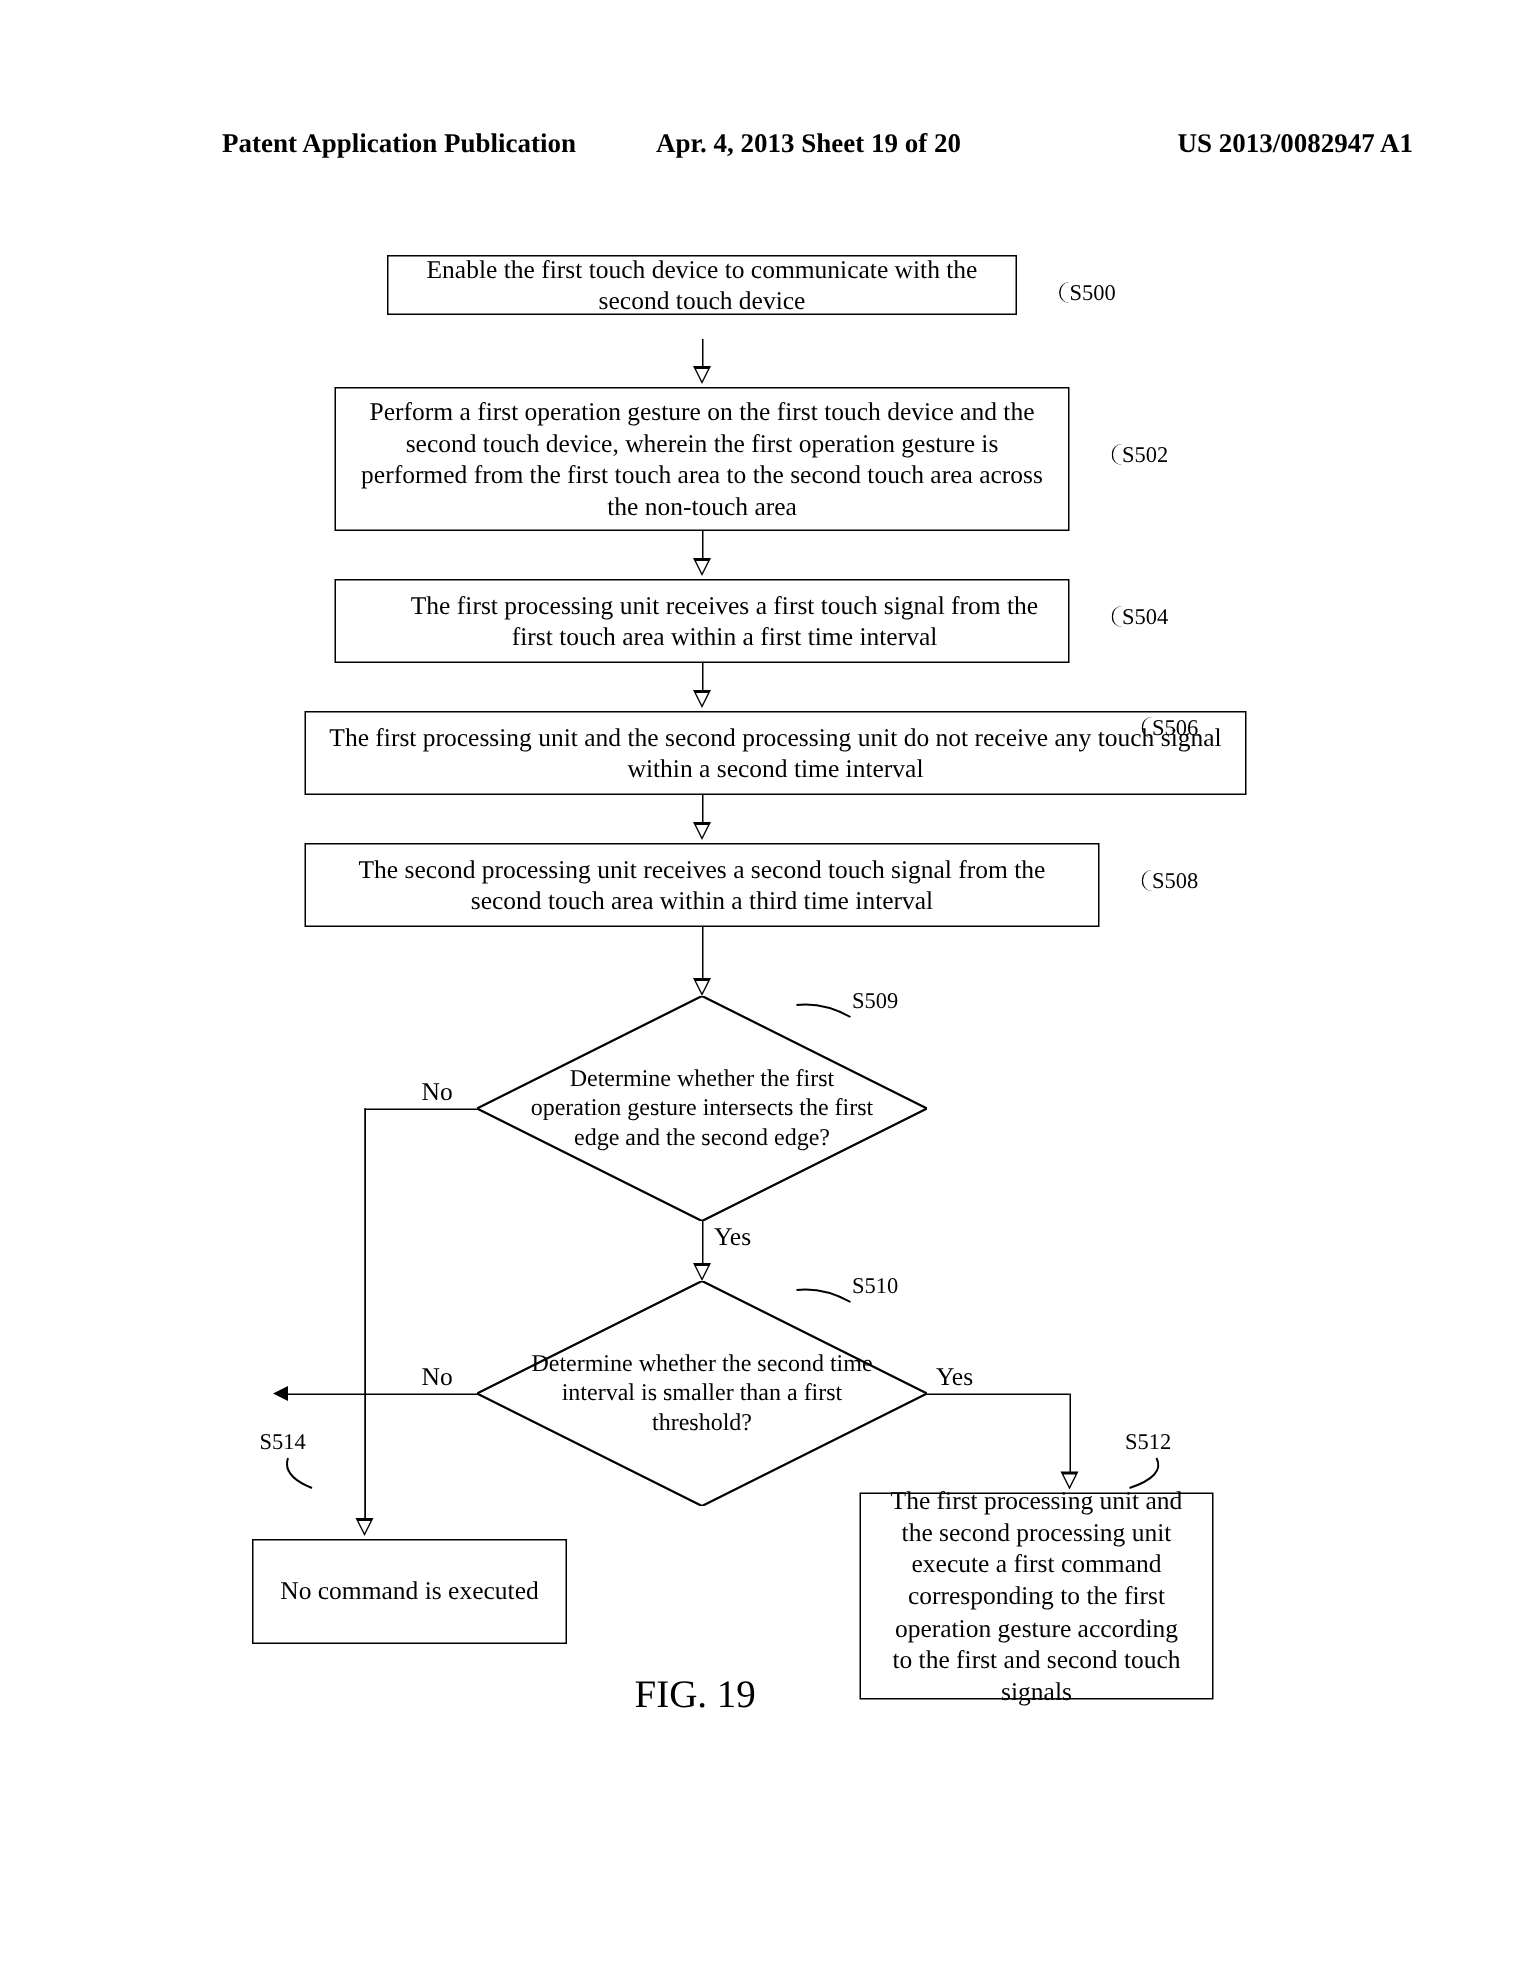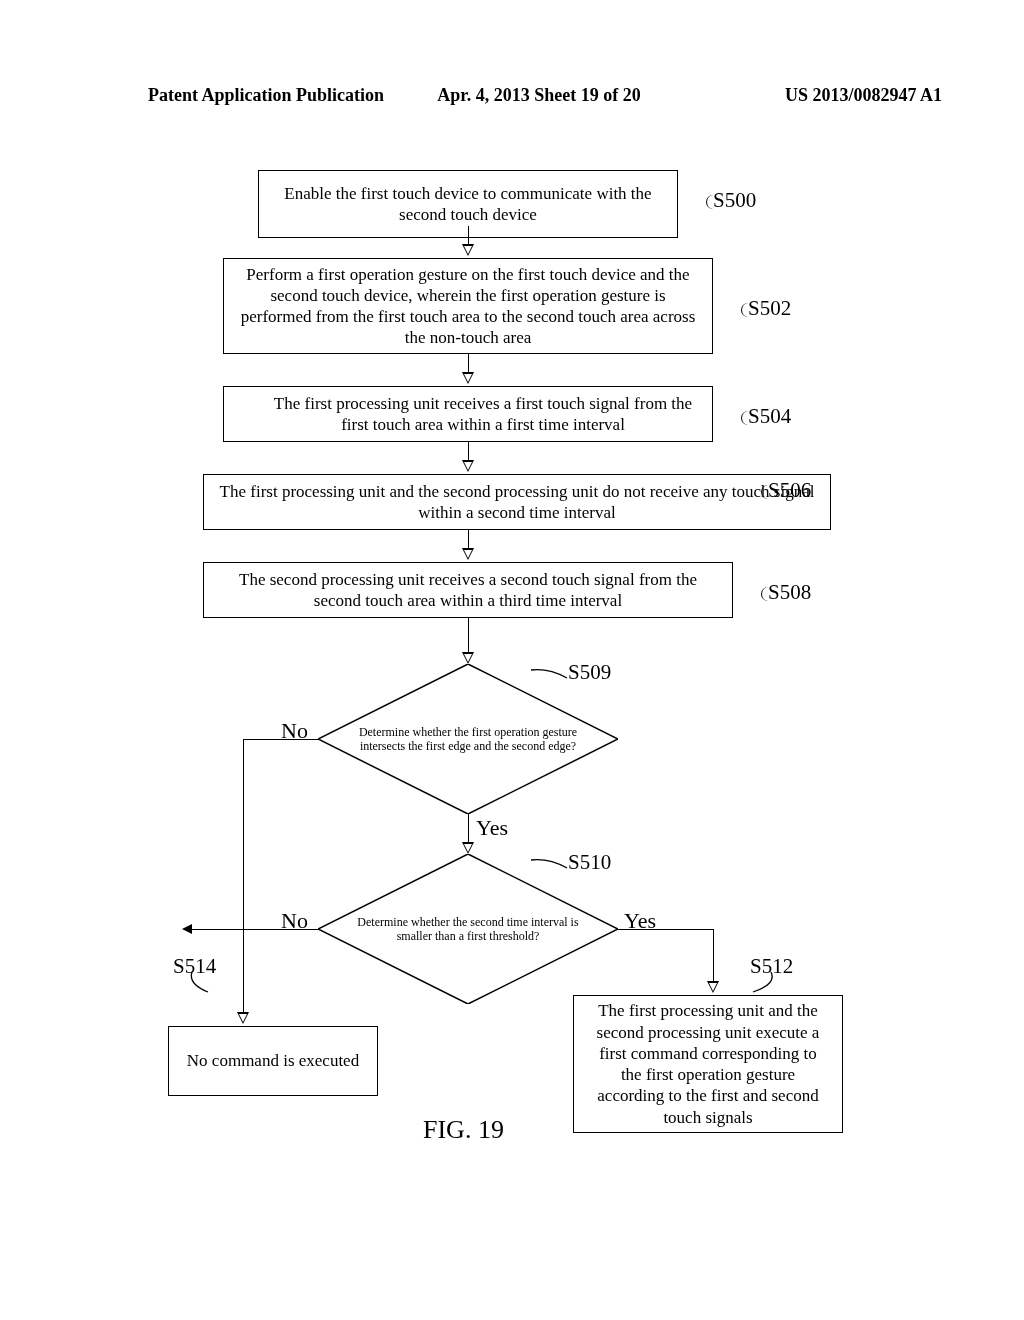--- a/index.html
+++ b/index.html
@@ -46,25 +46,25 @@
     font-size: 17px;
     line-height: 1.25;
     display: flex;
     align-items: center;
     justify-content: center;
     padding: 6px 14px;
     box-sizing: border-box;
   }
   .label {
     position: absolute;
-    font-size: 22px;
+    font-size: 17px;
   }
   .sref {
     position: absolute;
-    font-size: 21px;
+    font-size: 15px;
   }
   .arrowhead {
     position:absolute;
     width:0;height:0;
     border-left:5px solid transparent;
     border-right:5px solid transparent;
     border-top:10px solid #000;
   }
   .arrowhead.left{
     border-top:5px solid transparent;
@@ -92,21 +92,21 @@
   .diamond-wrap{ position:absolute; }
   .diamond {
     width: 100%;
     height: 100%;
     position: relative;
   }
   .diamond svg{ position:absolute; top:0; left:0; width:100%; height:100%; }
   .diamond .dtext{
     position:absolute; top:0;left:0;right:0;bottom:0;
     display:flex;align-items:center;justify-content:center;
-    text-align:center; font-size:12px; line-height:1.2;
+    text-align:center; font-size:16px; line-height:1.2;
     padding: 0 30px;
   }
 
   .figcap{
     position:absolute;
     font-size:26px;
   }
 </style>
 </head>
 <body>
@@ -114,21 +114,21 @@
 <div class="page">
 
   <div class="header">
     <span>Patent Application Publication</span>
     <span class="center">Apr. 4, 2013  Sheet 19 of 20</span>
     <span style="margin-left:auto">US 2013/0082947 A1</span>
   </div>
 
   <div class="flowchart">
 
-    <div class="box" style="left:230px; top:0px; width:420px; height:68px;">
+    <div class="box" style="left:230px; top:0px; width:420px; height:40px;">
       <span>Enable the first touch device to communicate with the second touch device</span>
     </div>
     <div class="sref" style="left:678px; top:18px;">
       <span style="border-left:1.5px solid #000;border-radius:8px 0 0 8px;display:inline-block;width:8px;height:14px;margin-right:-2px;vertical-align:-2px;"></span><span>S500</span>
     </div>
 
     <div class="line-v" style="left:440px; top:56px; height:26px;"></div>
     <div class="openarrowhead" style="left:434px; top:74px;"></div>
 
     <div class="box" style="left:195px; top:88px; width:490px; height:96px;">
@@ -225,20 +225,20 @@
     <div class="label" style="left:596px; top:738px;">Yes</div>
     <div class="line-h" style="left:590px; top:759px; width:95px;"></div>
     <div class="line-v" style="left:685px; top:759px; height:60px;"></div>
     <div class="openarrowhead" style="left:679px; top:811px;"></div>
 
     <div class="sref" style="left:722px; top:784px;">S512</div>
     <svg style="position:absolute;left:715px;top:800px;width:40px;height:24px;">
         <path d="M28,2 Q34,14 10,22" fill="none" stroke="#000" stroke-width="1.3"></path>
       </svg>
 
-    <div class="box" style="left:545px; top:825px; width:270px; height:138px;">
+    <div class="box" style="left:545px; top:825px; width:236px; height:138px;">
       <span>The first processing unit and the second processing unit execute a first command corresponding to the first operation gesture according to the first and second touch signals</span>
     </div>
 
     <div class="figcap" style="left:395px; top:945px;">FIG. 19</div>
 
   </div>
 </div>
 
 </body></html>

